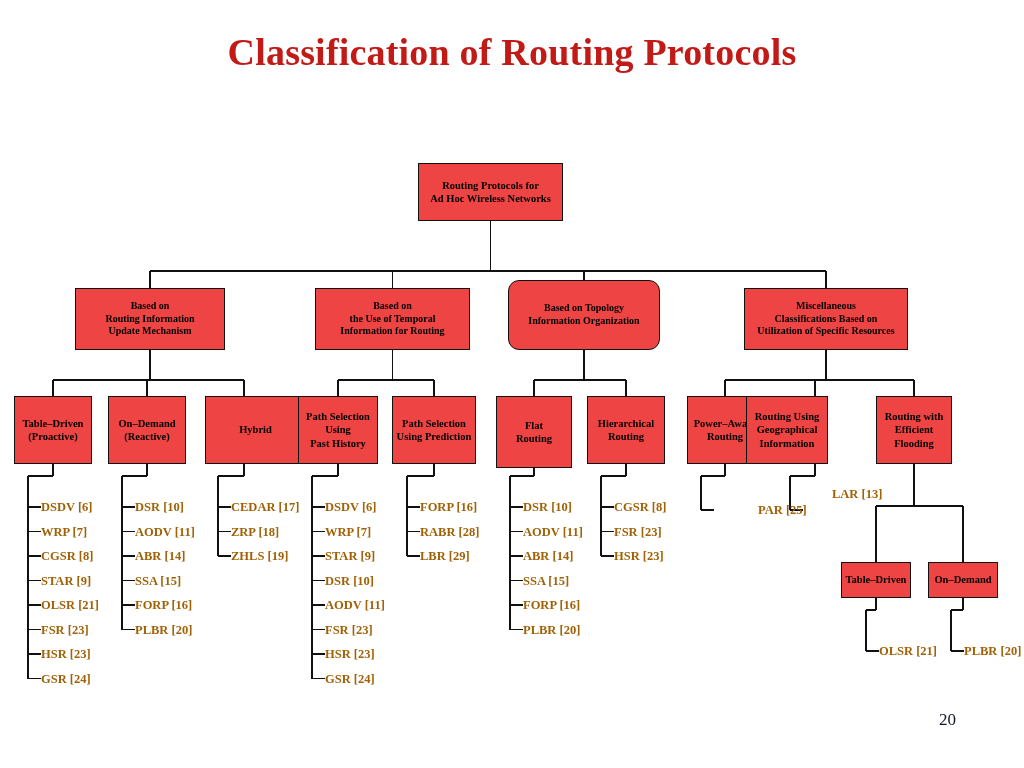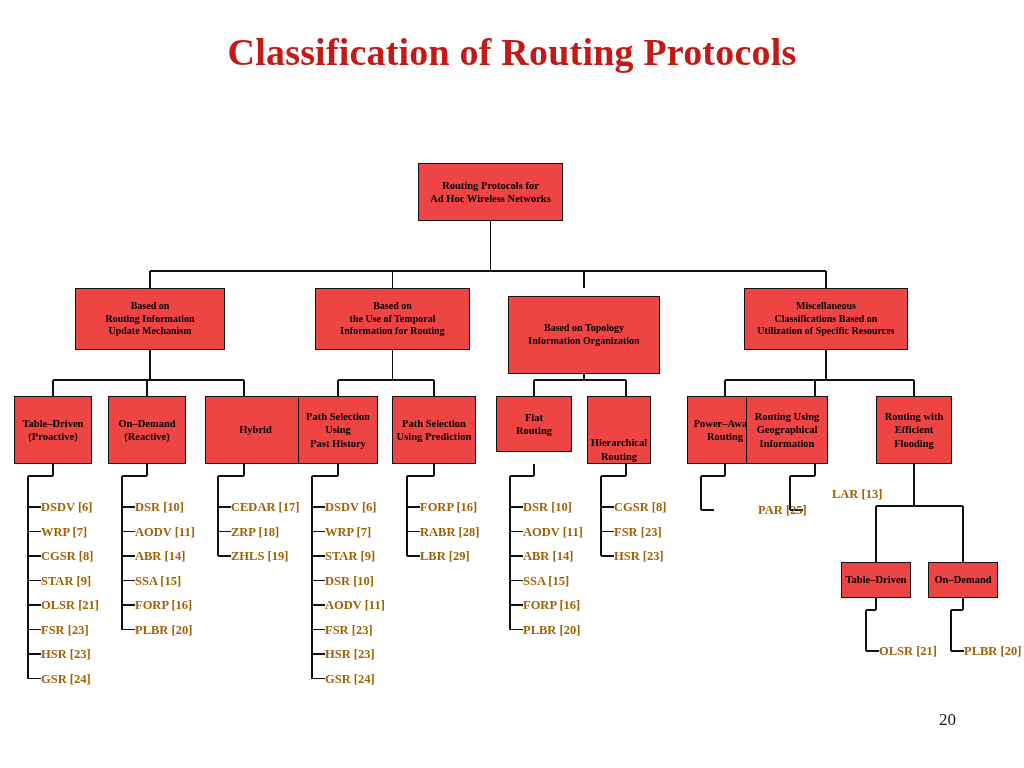--- a/index.html
+++ b/index.html
@@ -196,21 +196,21 @@
       <div class="node lvl2" style="left: 75px; top: 288px; width: 150px; height: 62px;">
         <span class="ln">Based on</span>
         <span class="ln">Routing Information</span>
         <span class="ln">Update Mechanism</span>
       </div>
       <div class="node lvl2" style="left: 315px; top: 288px; width: 155px; height: 62px;">
         <span class="ln">Based on</span>
         <span class="ln">the Use of Temporal</span>
         <span class="ln">Information for Routing</span>
       </div>
-      <div class="node lvl2" style="left: 508px; top: 296px; width: 152px; height: 78px;">
+      <div class="node lvl2" style="left: 508px; top: 280px; width: 152px; height: 70px; border-radius: 11px;">
         <span class="ln">Based on Topology</span>
         <span class="ln">Information Organization</span>
       </div>
       <div class="node lvl2" style="left: 744px; top: 288px; width: 164px; height: 62px;">
         <span class="ln">Miscellaneous</span>
         <span class="ln">Classifications Based on</span>
         <span class="ln">Utilization of Specific Resources</span>
       </div>
       <div class="node lvl3" style="left: 14px; top: 396px; width: 78px; height: 68px;">
         <span class="ln">Table–Driven</span>
@@ -253,31 +253,31 @@
       <div class="leaf" style="left: 325px; top: 623.5px;">FSR [23]</div>
       <div class="leaf" style="left: 325px; top: 648px;">HSR [23]</div>
       <div class="leaf" style="left: 325px; top: 672.5px;">GSR [24]</div>
       <div class="node lvl3" style="left: 392px; top: 396px; width: 84px; height: 68px;">
         <span class="ln">Path Selection</span>
         <span class="ln">Using Prediction</span>
       </div>
       <div class="leaf" style="left: 420px; top: 501px;">FORP [16]</div>
       <div class="leaf" style="left: 420px; top: 525.5px;">RABR [28]</div>
       <div class="leaf" style="left: 420px; top: 550px;">LBR [29]</div>
-      <div class="node lvl3" style="left: 496px; top: 396px; width: 76px; height: 56px;">
+      <div class="node lvl3" style="left: 496px; top: 396px; width: 76px; height: 72px;">
         <span class="ln">Flat</span>
         <span class="ln">Routing</span>
       </div>
       <div class="leaf" style="left: 523px; top: 501px;">DSR [10]</div>
       <div class="leaf" style="left: 523px; top: 525.5px;">AODV [11]</div>
       <div class="leaf" style="left: 523px; top: 550px;">ABR [14]</div>
       <div class="leaf" style="left: 523px; top: 574.5px;">SSA [15]</div>
       <div class="leaf" style="left: 523px; top: 599px;">FORP [16]</div>
       <div class="leaf" style="left: 523px; top: 623.5px;">PLBR [20]</div>
-      <div class="node lvl3" style="left: 587px; top: 396px; width: 64px; height: 68px; justify-content: flex-end;">
+      <div class="node lvl3" style="left: 587px; top: 396px; width: 78px; height: 68px;">
         <span class="ln">Hierarchical</span>
         <span class="ln">Routing</span>
       </div>
       <div class="leaf" style="left: 614px; top: 501px;">CGSR [8]</div>
       <div class="leaf" style="left: 614px; top: 525.5px;">FSR [23]</div>
       <div class="leaf" style="left: 614px; top: 550px;">HSR [23]</div>
       <div class="node lvl3" style="left: 687px; top: 396px; width: 76px; height: 68px;">
         <span class="ln">Power–Aware</span>
         <span class="ln">Routing</span>
       </div>

